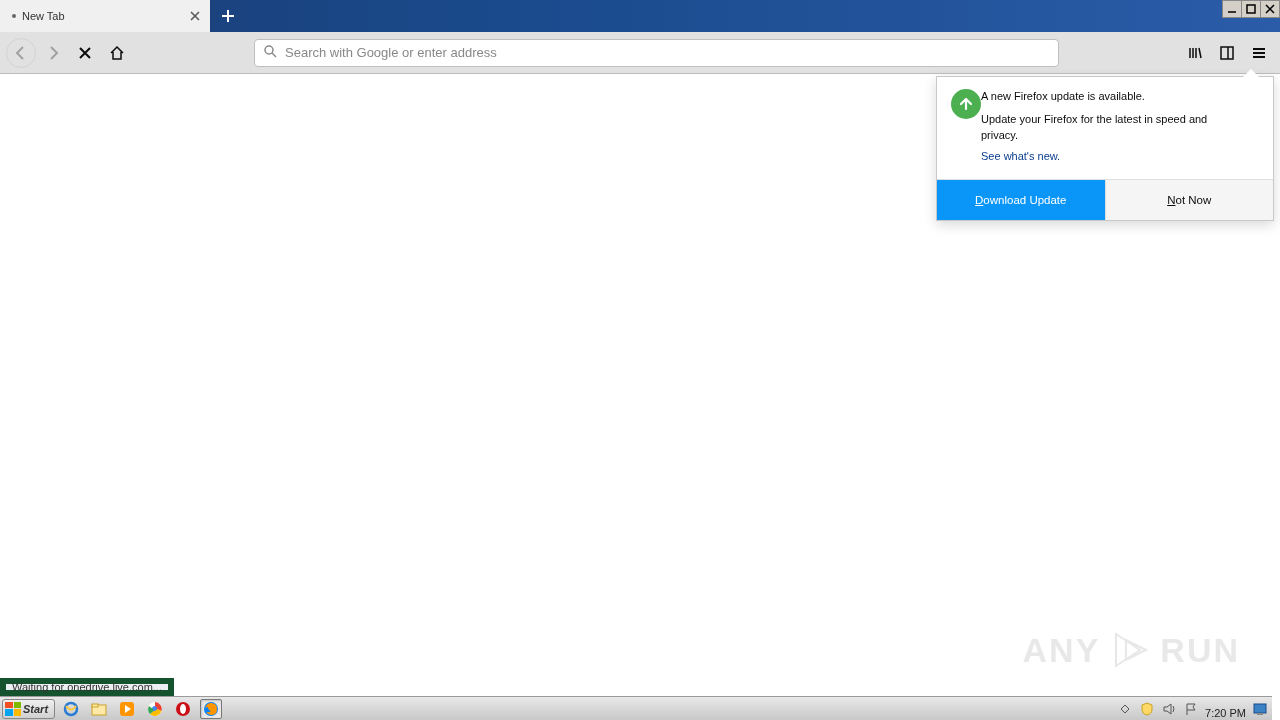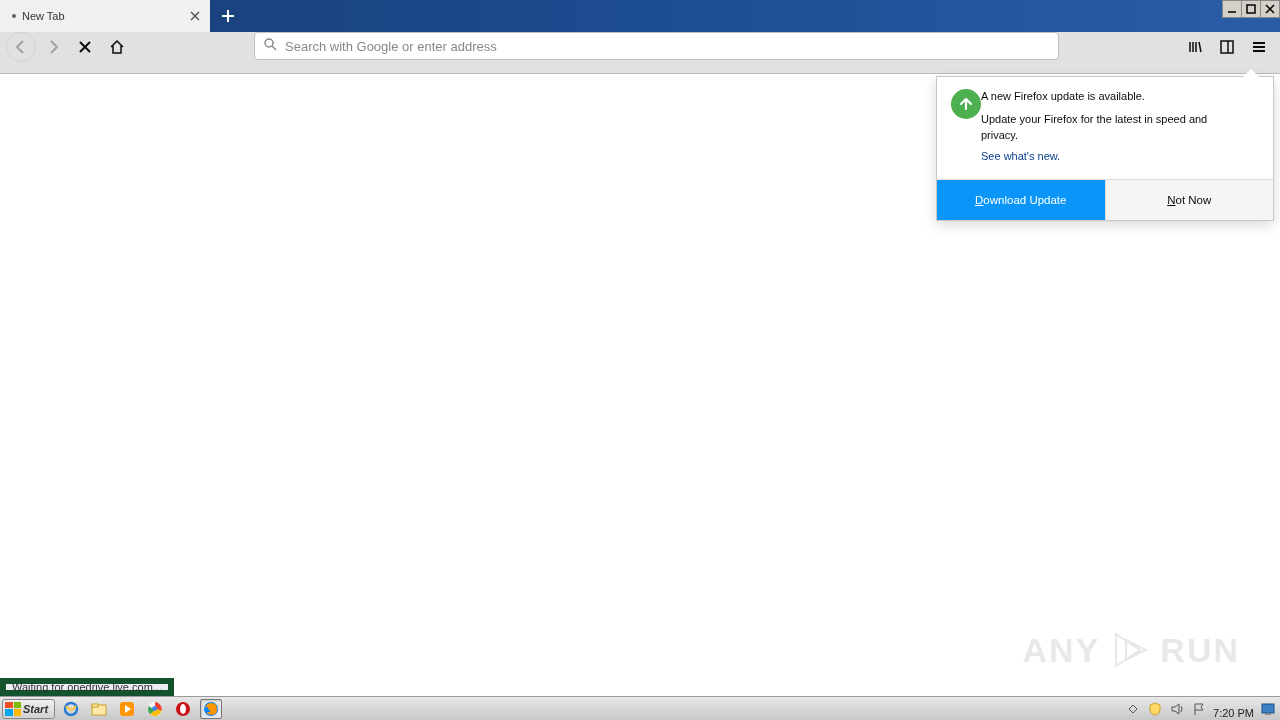--- a/index.html
+++ b/index.html
@@ -10,21 +10,21 @@
 .tab { width: 210px; background: #f0f0f0; display: flex; align-items: center; padding: 0 8px 0 12px; font-size: 11px; color: #333; position: relative; }
 .tab .dot { width: 4px; height: 4px; border-radius: 50%; background: #666; margin-right: 6px; }
 .tab .close { margin-left: auto; width: 14px; height: 14px; display: flex; align-items: center; justify-content: center; color: #555; font-size: 12px; cursor: pointer; }
 .newtab { width: 36px; display: flex; align-items: center; justify-content: center; cursor: pointer; }
 .newtab svg { stroke: #fff; }
 .winctrls { margin-left: auto; display: flex; }
 .winbtn { width: 20px; height: 18px; margin-top: 0; background: #d4d0c8; border: 1px solid #888; display: flex; align-items: center; justify-content: center; cursor: pointer; margin-left: -1px; }
 .winbtn svg { display: block; }
 
 
-.navbar { height: 42px; background: #e1e1e1; border-bottom: 1px solid #bdbdbd; display: flex; padding: 0 6px; gap: 2px; }
+.navbar { height: 42px; background: #e1e1e1; border-bottom: 1px solid #bdbdbd; display: flex; align-items: center; padding: 0 6px; gap: 2px; }
 .navbtn { width: 30px; height: 30px; display: flex; align-items: center; justify-content: center; border-radius: 4px; cursor: pointer; color: #0c0c0d; }
 .navbtn.disabled { opacity: 0.45; cursor: default; }
 .navbtn.back { border: 1px solid #bfbfbf; border-radius: 50%; }
 .urlbar { flex: 0 0 805px; margin-left: 120px; height: 28px; background: #fff; border: 1px solid #bfbfbf; border-radius: 4px; display: flex; align-items: center; padding: 0 8px; gap: 8px; }
 .urlbar .search-icon { color: #888; }
 .urlbar input { flex: 1; border: none; outline: none; font-size: 13px; color: #333; }
 .urlbar input::placeholder { color: #888; }
 .rightbtns { margin-left: auto; display: flex; gap: 2px; }
 
 
@@ -45,21 +45,21 @@
 .popup-actions .secondary { background: #f5f5f5; color: #0c0c0d; border-left: 1px solid #ddd; }
 
 
 .statusbar { position: absolute; left: 0; bottom: 24px; height: 18px; padding: 0 6px; background: #eceff2; border: 6px solid #14532d; font-size: 11px; color: #333; display: flex; align-items: center; max-width: 255px; }
 
 
 .watermark { position: absolute; right: 40px; bottom: 50px; font-size: 34px; font-weight: 700; color: rgba(150,150,150,0.22); letter-spacing: 2px; display: flex; align-items: center; gap: 10px; font-family: Arial, sans-serif;}
 .watermark svg { opacity: 0.22; }
 
 
-.taskbar { position: absolute; left: 0; right: 0; bottom: 0; height: 24px; background: linear-gradient(to bottom, #e8e8e8, #c8c8c8); border-top: 1px solid #9a9a9a; display: flex; align-items: center; }
+.taskbar { position: absolute; left: 0; right: 8px; bottom: 0; height: 24px; background: linear-gradient(to bottom, #e8e8e8, #c8c8c8); border-top: 1px solid #9a9a9a; display: flex; align-items: center; }
 .start { height: 20px; margin: 0 2px; padding: 0 6px 0 2px; display: flex; align-items: center; gap: 2px; border: 1px solid #888; border-radius: 3px; background: linear-gradient(to bottom,#f0f0f0,#d0d0d0); cursor: pointer; font-size: 11px; font-weight: bold; font-style: italic; color: #333;}
 .start .flag { width: 16px; height: 14px; display: grid; grid-template-columns: 1fr 1fr; grid-template-rows: 1fr 1fr; gap: 1px; }
 .start .flag div:nth-child(1){background:#f25022}.start .flag div:nth-child(2){background:#7fba00}.start .flag div:nth-child(3){background:#00a4ef}.start .flag div:nth-child(4){background:#ffb900}
 .taskicon { width: 22px; height: 20px; margin: 0 3px; display: flex; align-items: center; justify-content: center; cursor: pointer; border-radius: 2px;}
 .taskicon.active { border: 1px solid #777; background: #e8e8e8; box-shadow: inset 1px 1px 2px rgba(0,0,0,0.15);}
 .tray { margin-left: auto; display: flex; align-items: center; padding: 0 4px; gap: 6px; }
 .tray .clock { font-size: 11px; color: #222; margin-top: 8px; }
 .trayicon { width: 16px; height: 16px; display: flex; align-items: center; justify-content: center; cursor: pointer; }
 </style>
 </head>

